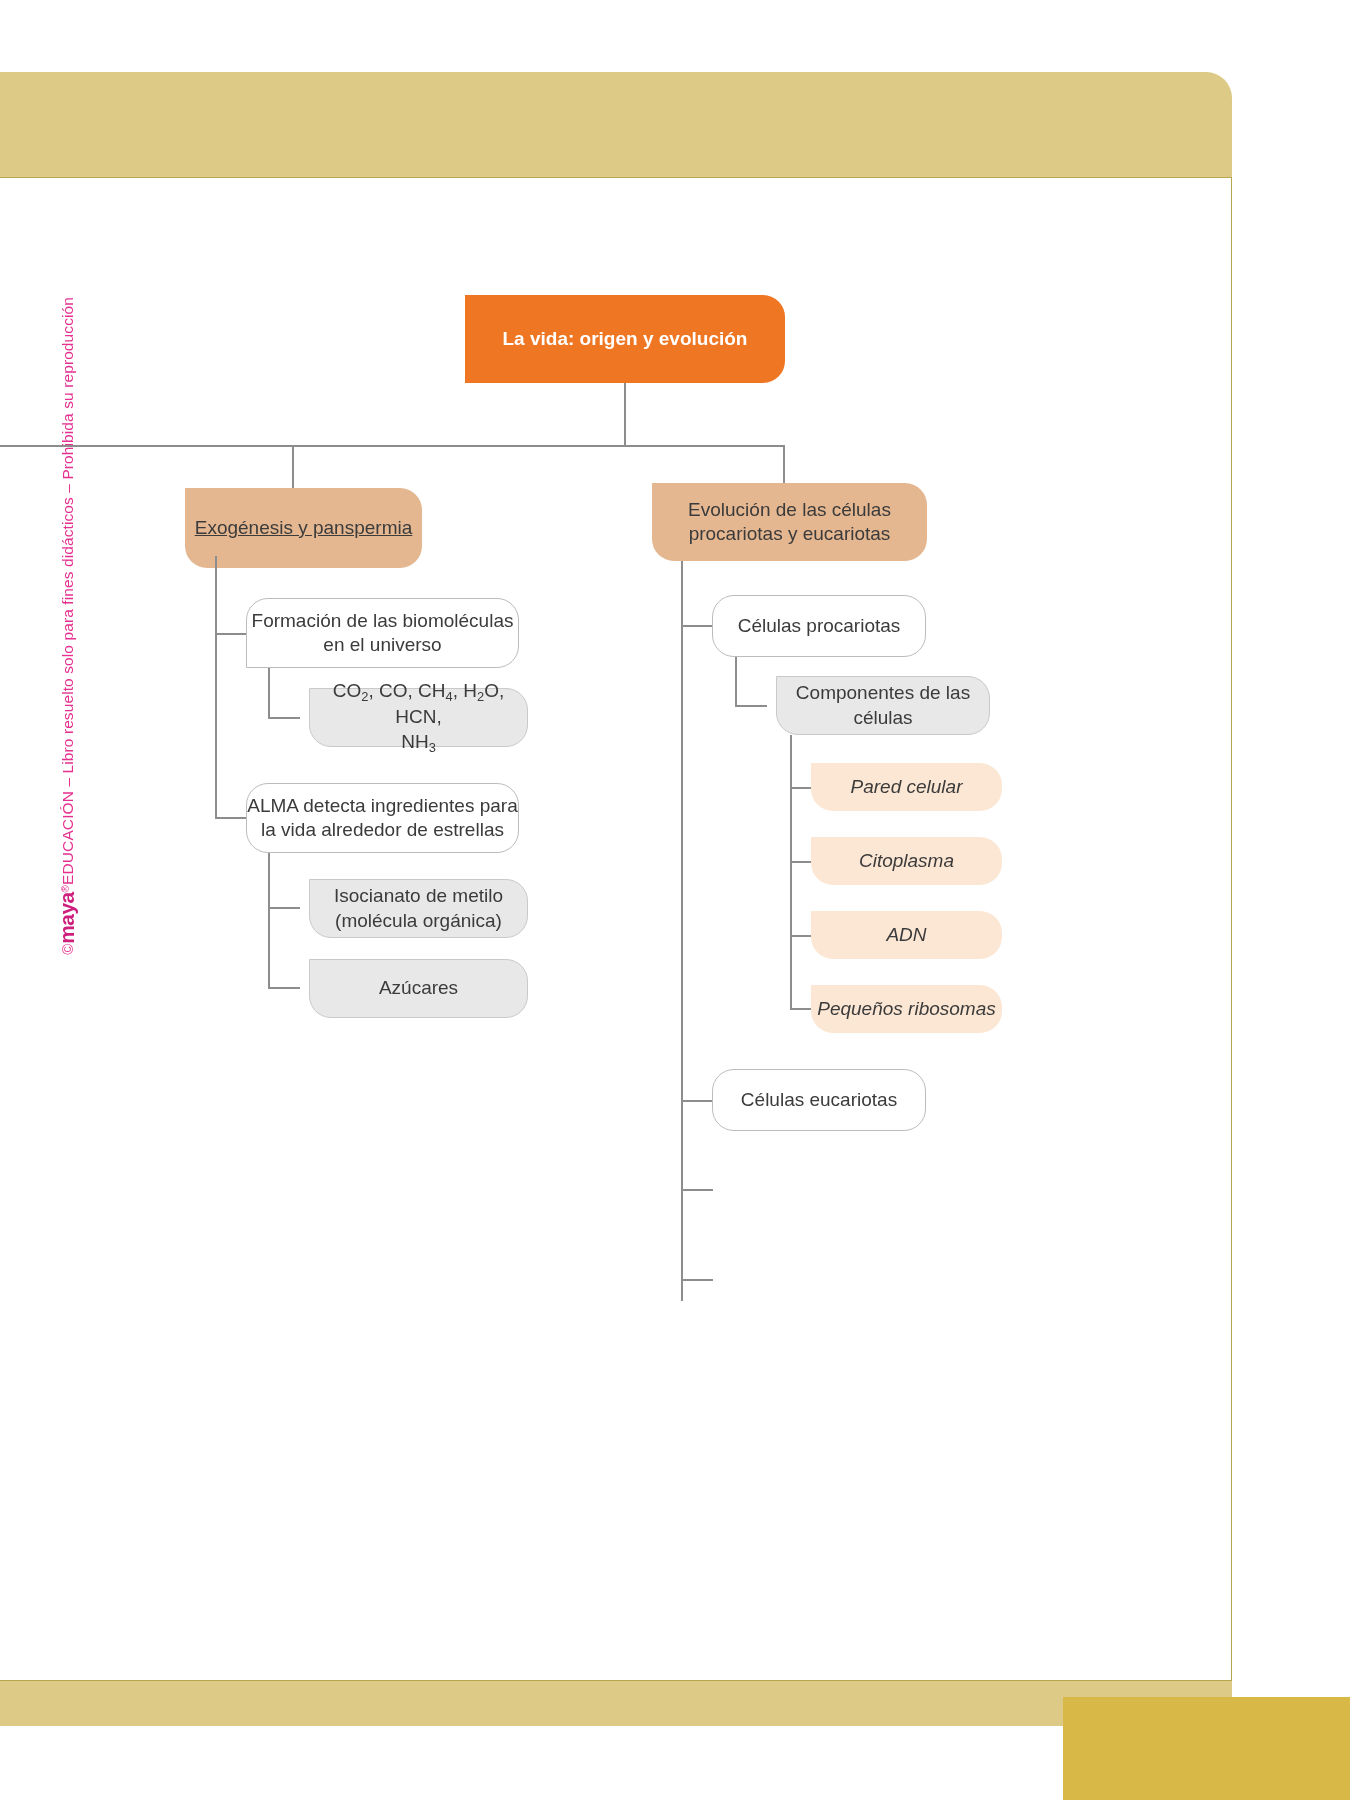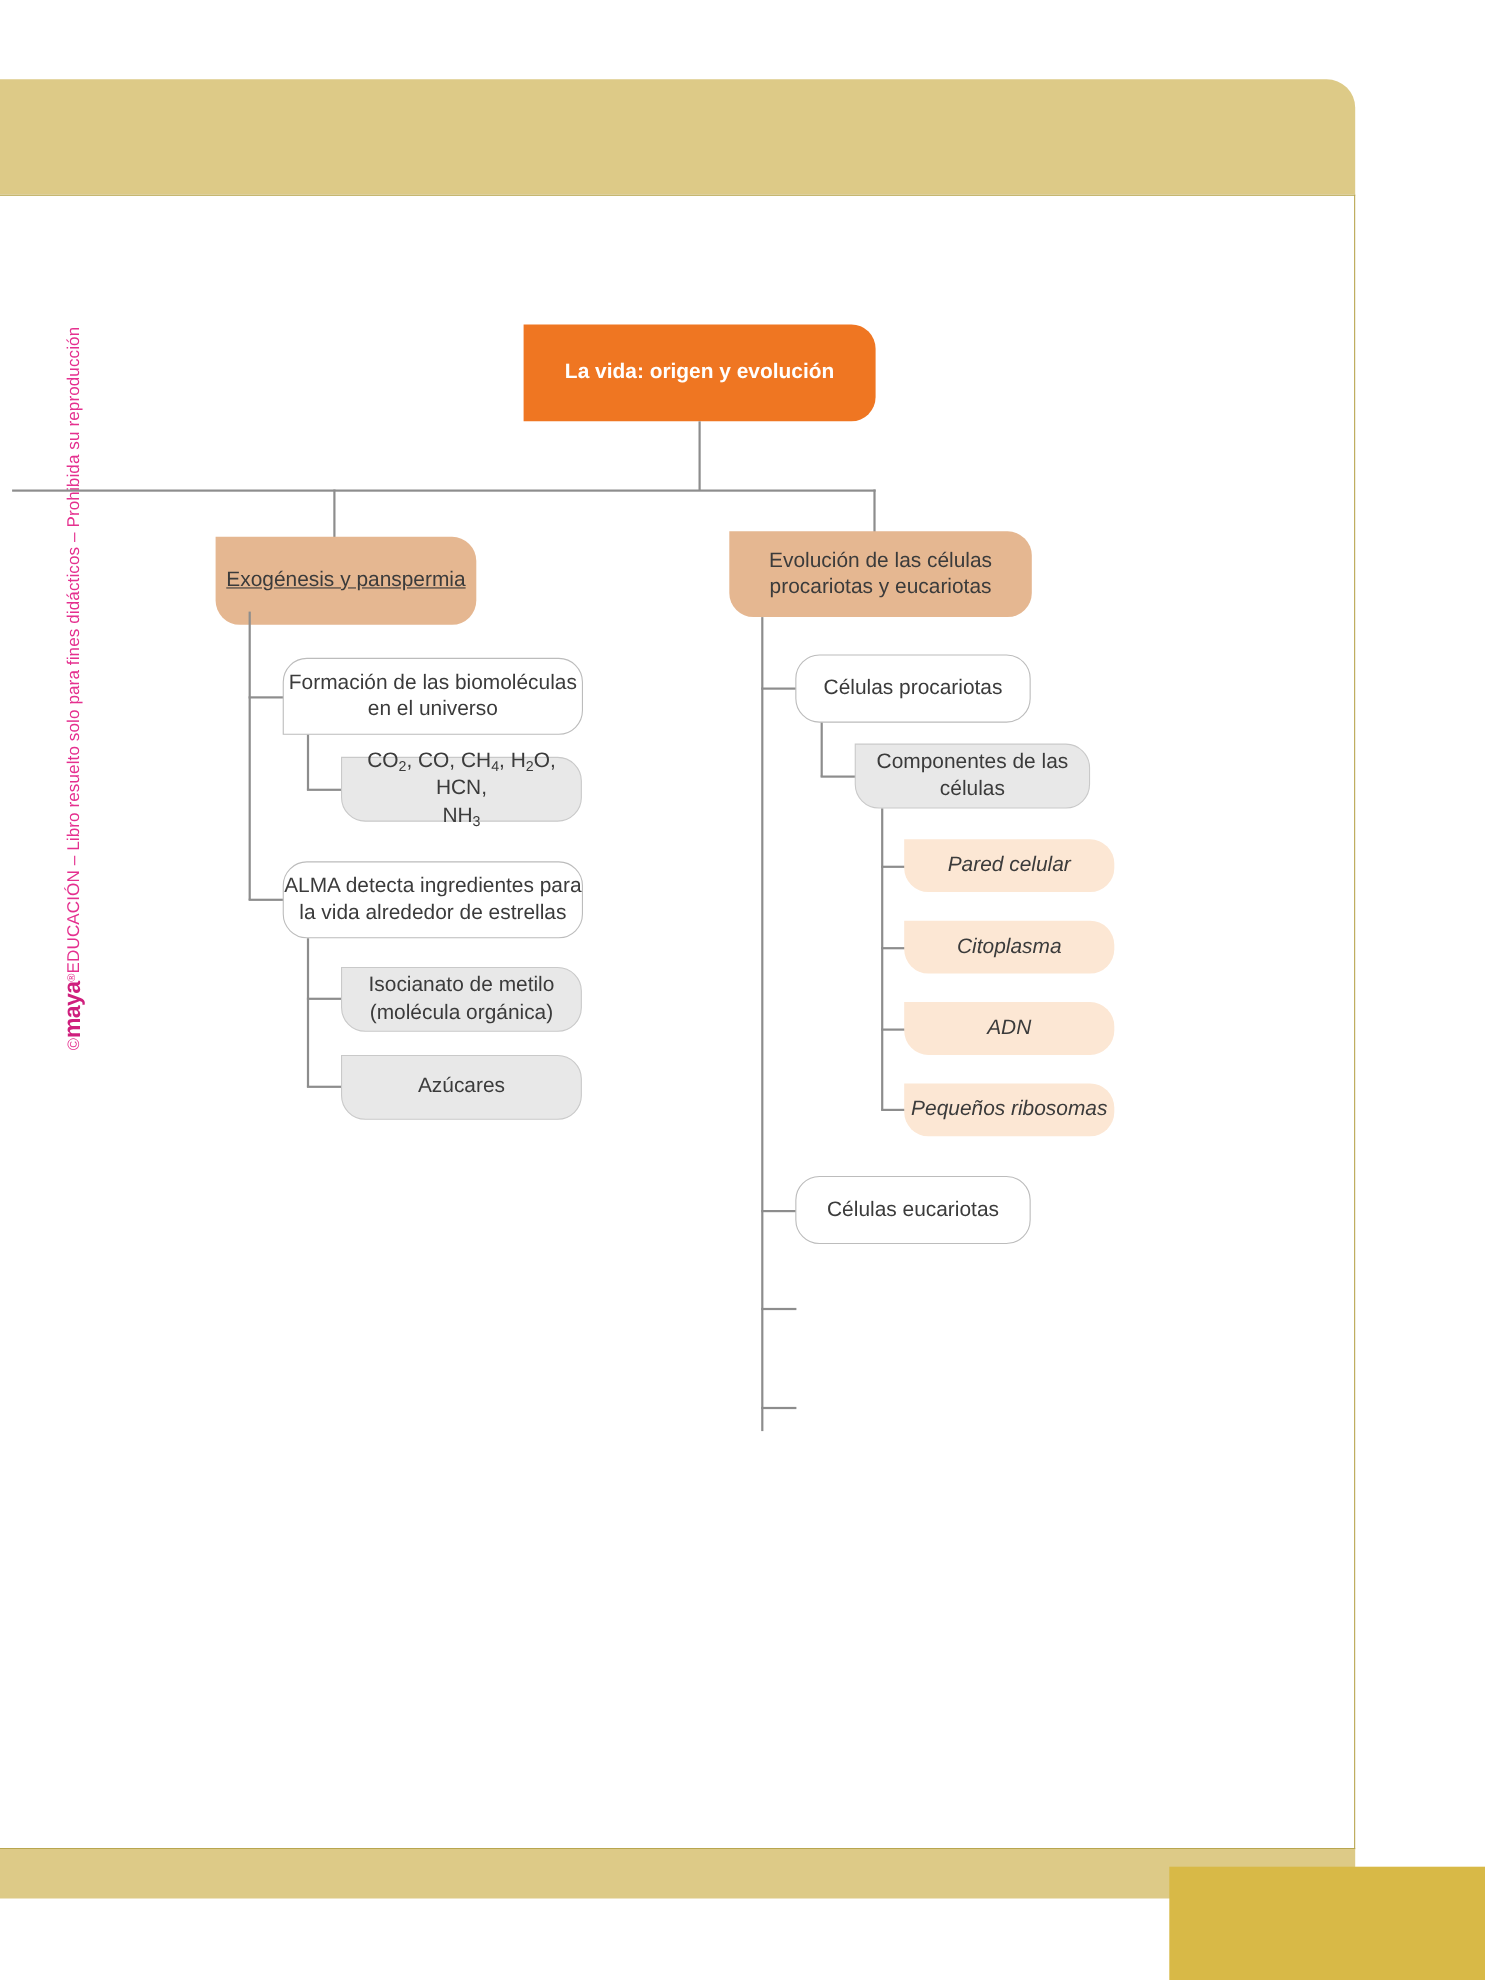--- a/index.html
+++ b/index.html
@@ -63,21 +63,21 @@
     font-weight: bold;
     font-size: 21px;
     color: #cf1f7d;
     letter-spacing: -0.6px;
     vertical-align: -1px;
   }
   .vertical-note .reg { font-size: 10px; vertical-align: 4px; }
   .vertical-note .copy { font-size: 15px; }
 
   
-  #diagram { position: absolute; left: 11px; top: 0; width: 1232px; height: 1681px; }
+  #diagram { position: absolute; left: 0; top: 0; width: 1232px; height: 1681px; }
 
   .line { position: absolute; background: #8d8d8d; }
   .line.v { width: 2px; }
   .line.h { height: 2px; }
 
   .node {
     position: absolute;
     display: flex;
     align-items: center;
     justify-content: center;
@@ -110,20 +110,21 @@
   .n-white {
     background: #ffffff;
     border: 1.5px solid #bcbcbc;
     font-size: 19px;
   }
   
   .n-grey {
     background: #e8e8e8;
     border: 1.5px solid #c9c9c9;
     font-size: 19px;
+    margin-left: 10px;
   }
   
   .n-peach {
     background: #fce7d4;
     font-size: 19px;
     font-style: italic;
   }
 
   .r-tr { border-top-right-radius: 22px; }
   .r-br { border-bottom-right-radius: 22px; }

